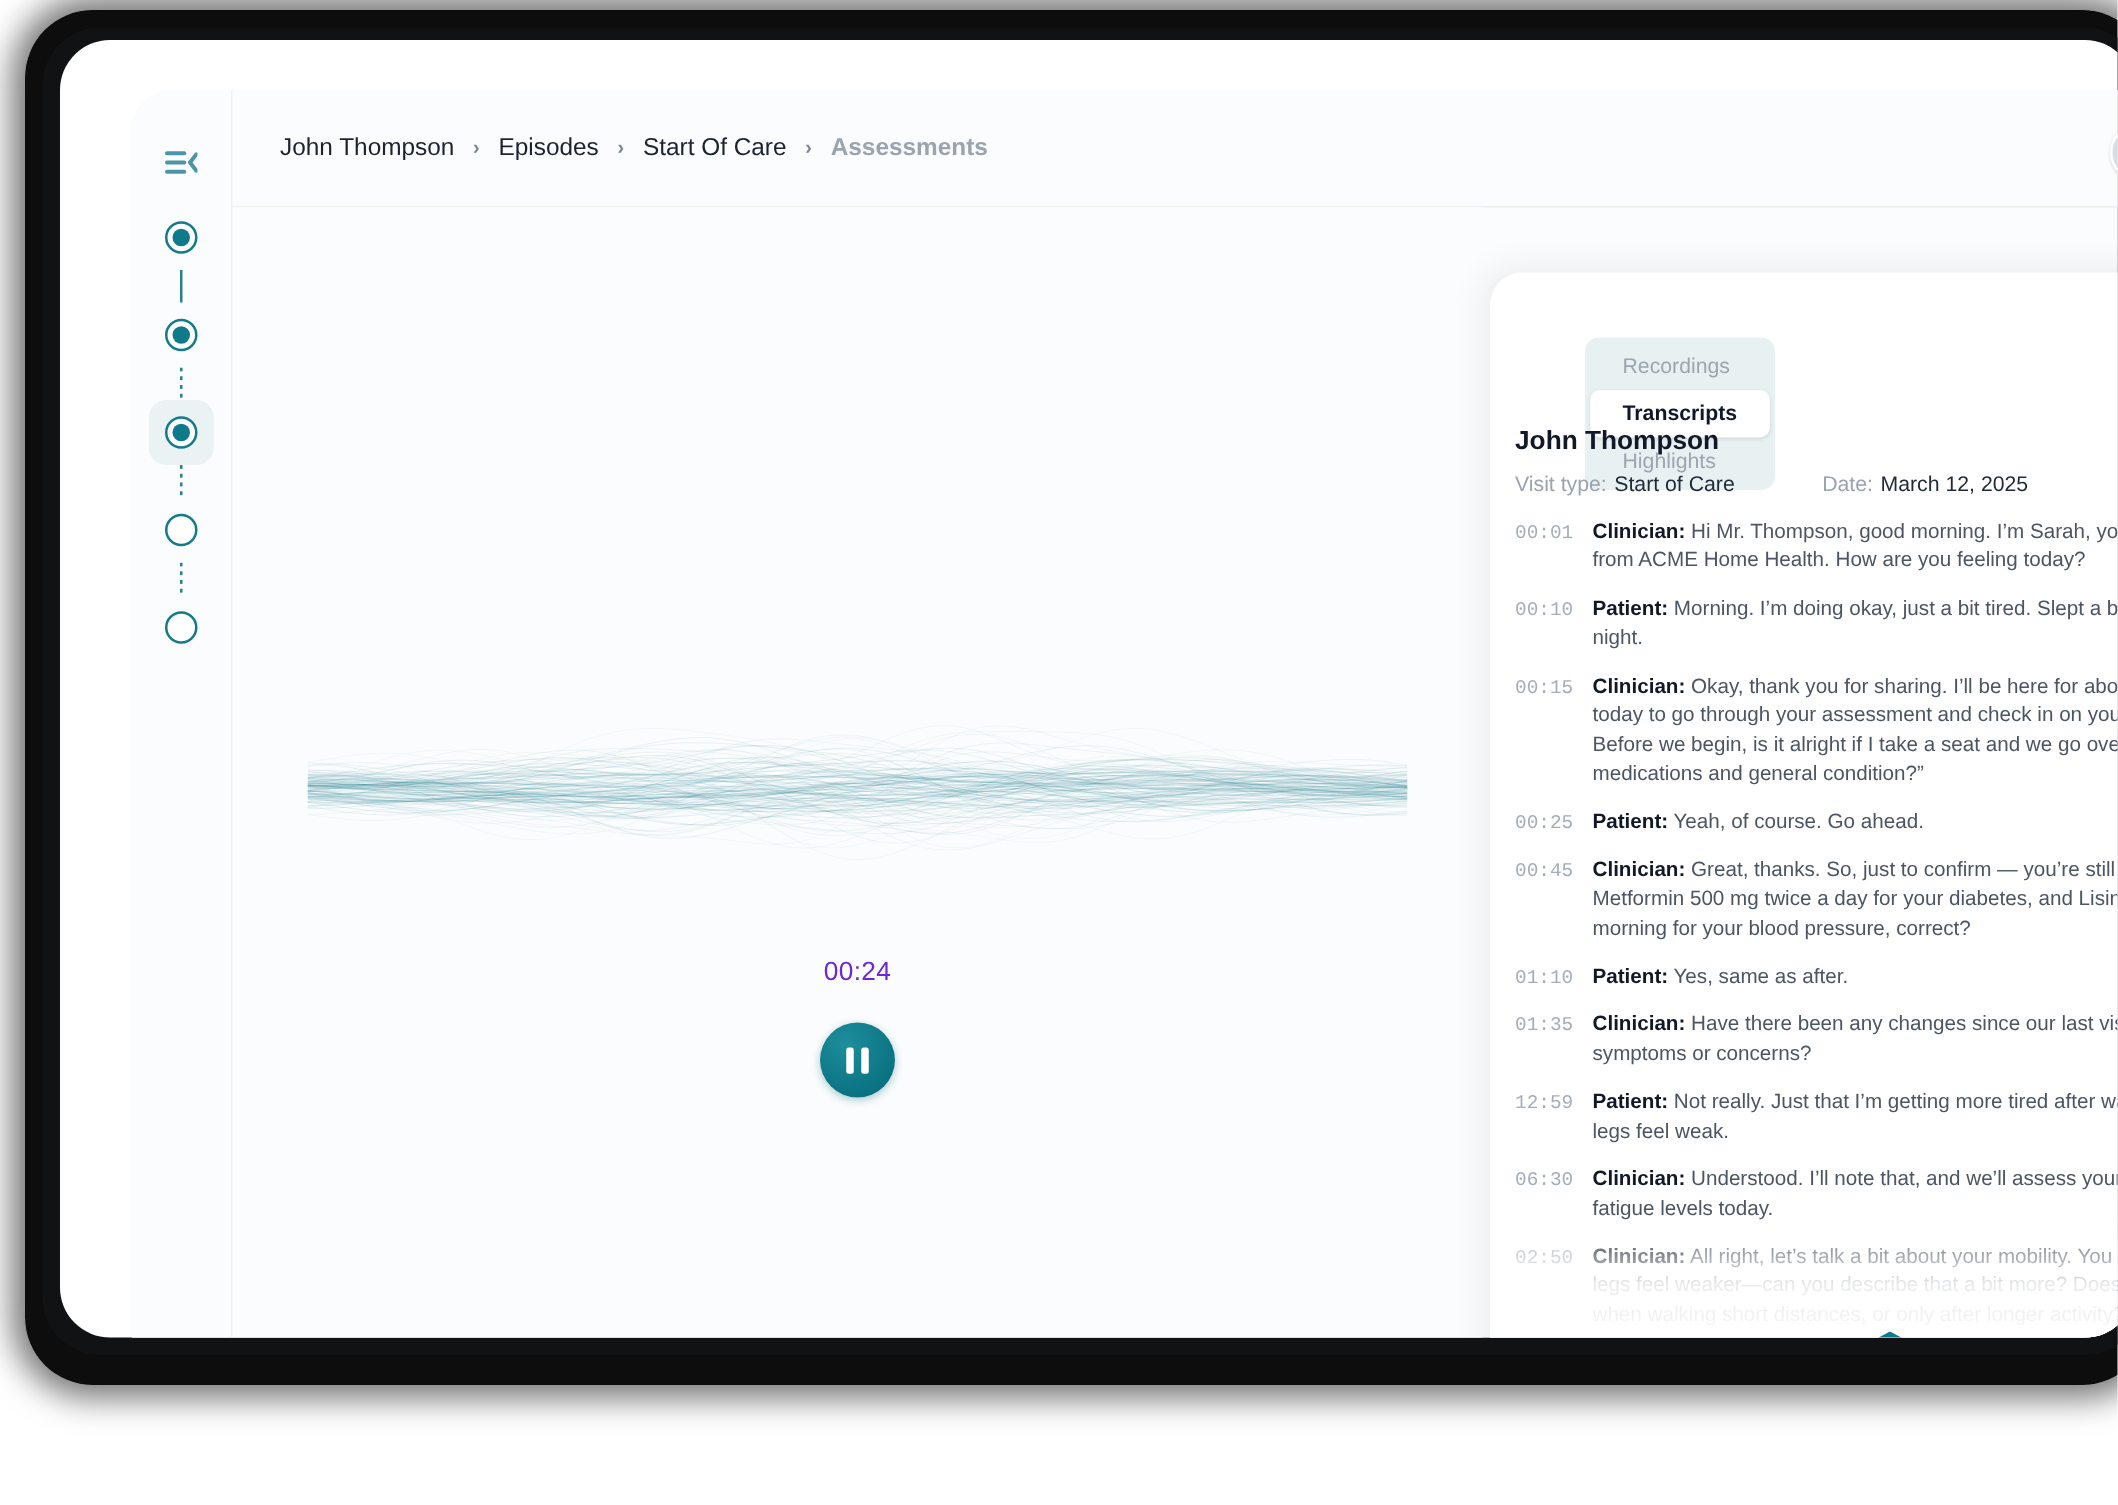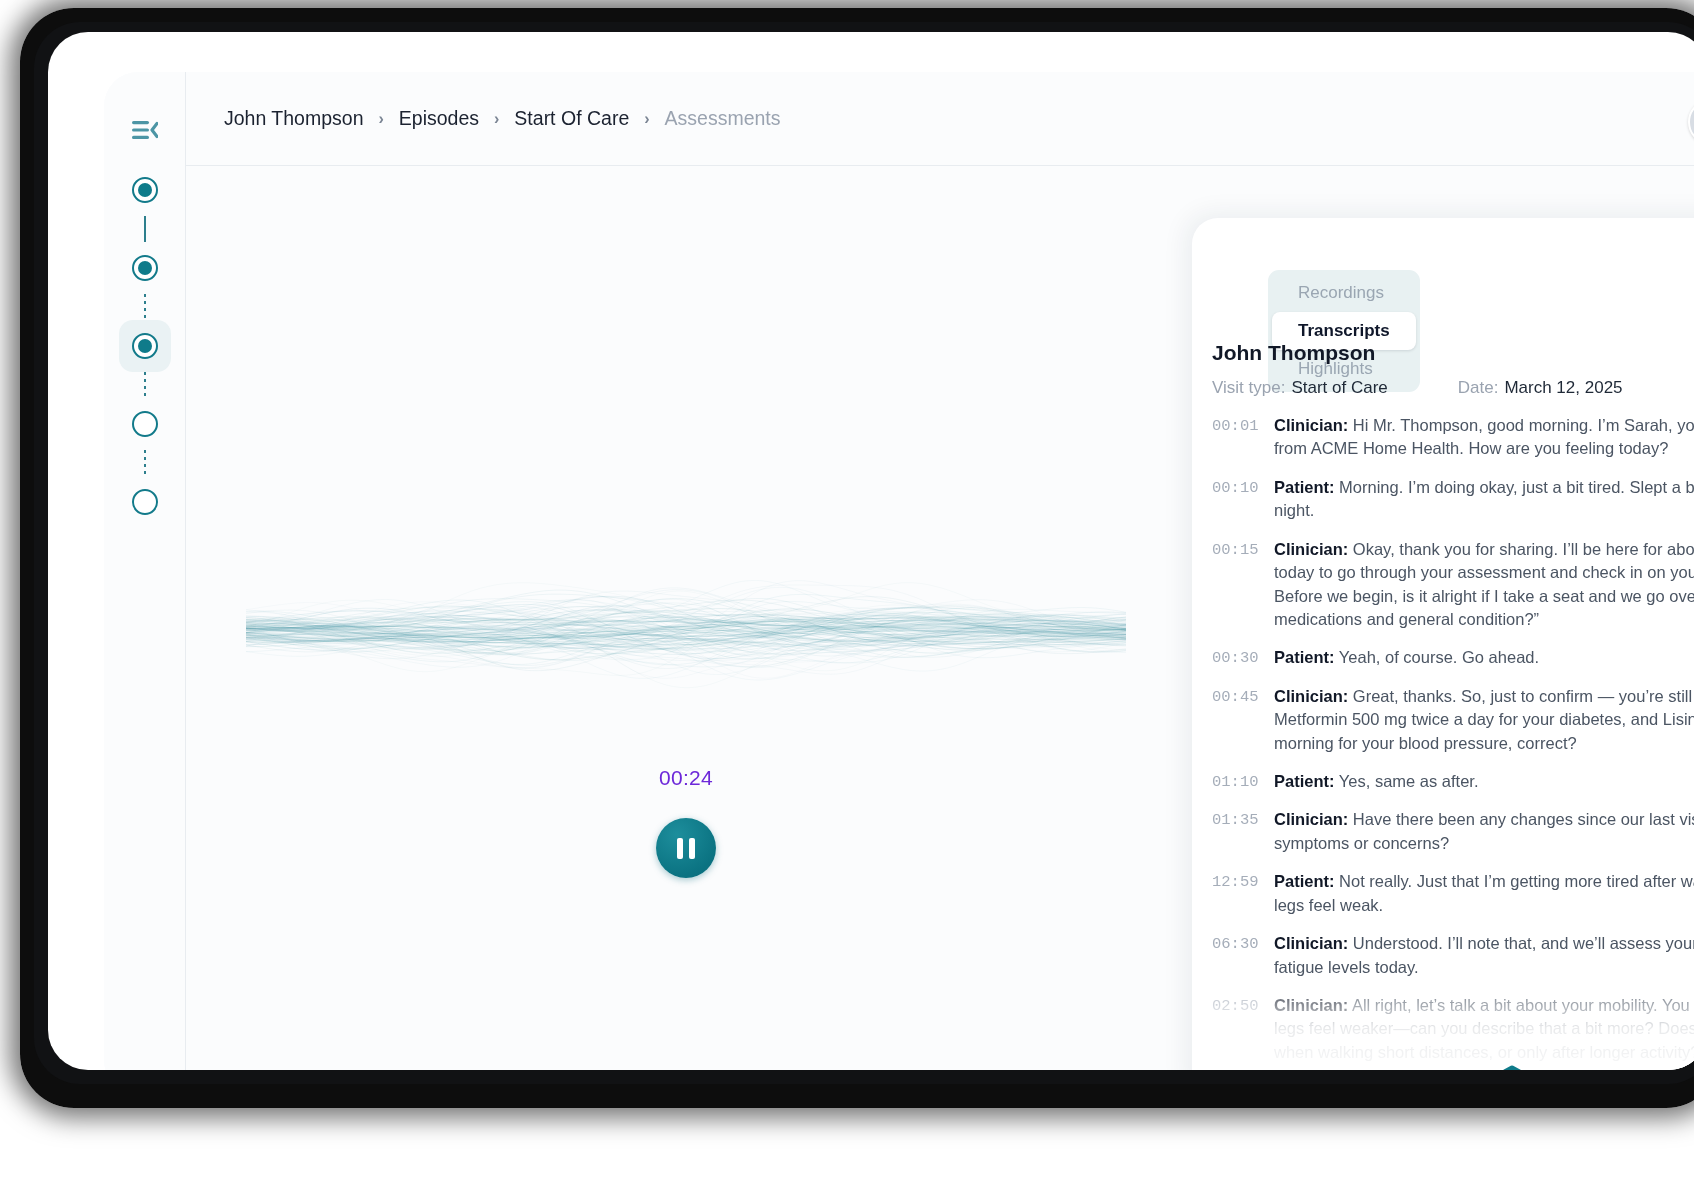--- a/index.html
+++ b/index.html
@@ -138,21 +138,21 @@
     align-items: center;
   }
   .breadcrumb {
     display: flex;
     align-items: center;
     margin-left: 38px;
     gap: 15px;
     font-size: 19.5px;
   }
   .crumb { color: #1b2230; font-weight: 500; cursor: pointer; white-space: nowrap; }
-  .crumb.muted { color: #9aa3b0; font-weight: 400; }
+  .crumb.muted { color: #9aa3b0; font-weight: 700; }
   .crumb-sep {
     color: #7b8594;
     font-size: 16px;
     font-weight: 600;
     line-height: 1;
   }
   .avatar {
     position: absolute;
     right: 16px;
     top: 27px;
@@ -548,21 +548,21 @@
             </div>
             <div class="line">
               <div class="ts">00:10</div>
               <div class="body"><span class="speaker">Patient:</span><span> Morning. I’m doing okay, just a bit tired. Slept a bit poorly last night.</span></div>
             </div>
             <div class="line">
               <div class="ts">00:15</div>
               <div class="body"><span class="speaker">Clinician:</span><span> Okay, thank you for sharing. I’ll be here for about an hour today to go through your assessment and check in on your progress. Before we begin, is it alright if I take a seat and we go over your medications and general condition?”</span></div>
             </div>
             <div class="line">
-              <div class="ts">00:30</div>
+              <div class="ts">00:25</div>
               <div class="body"><span class="speaker">Patient:</span><span> Yeah, of course. Go ahead.</span></div>
             </div>
             <div class="line">
               <div class="ts">00:45</div>
               <div class="body"><span class="speaker">Clinician:</span><span> Great, thanks. So, just to confirm — you’re still taking Metformin 500 mg twice a day for your diabetes, and Lisinopril in the morning for your blood pressure, correct?</span></div>
             </div>
             <div class="line">
               <div class="ts">01:10</div>
               <div class="body"><span class="speaker">Patient:</span><span> Yes, same as after.</span></div>
             </div>

